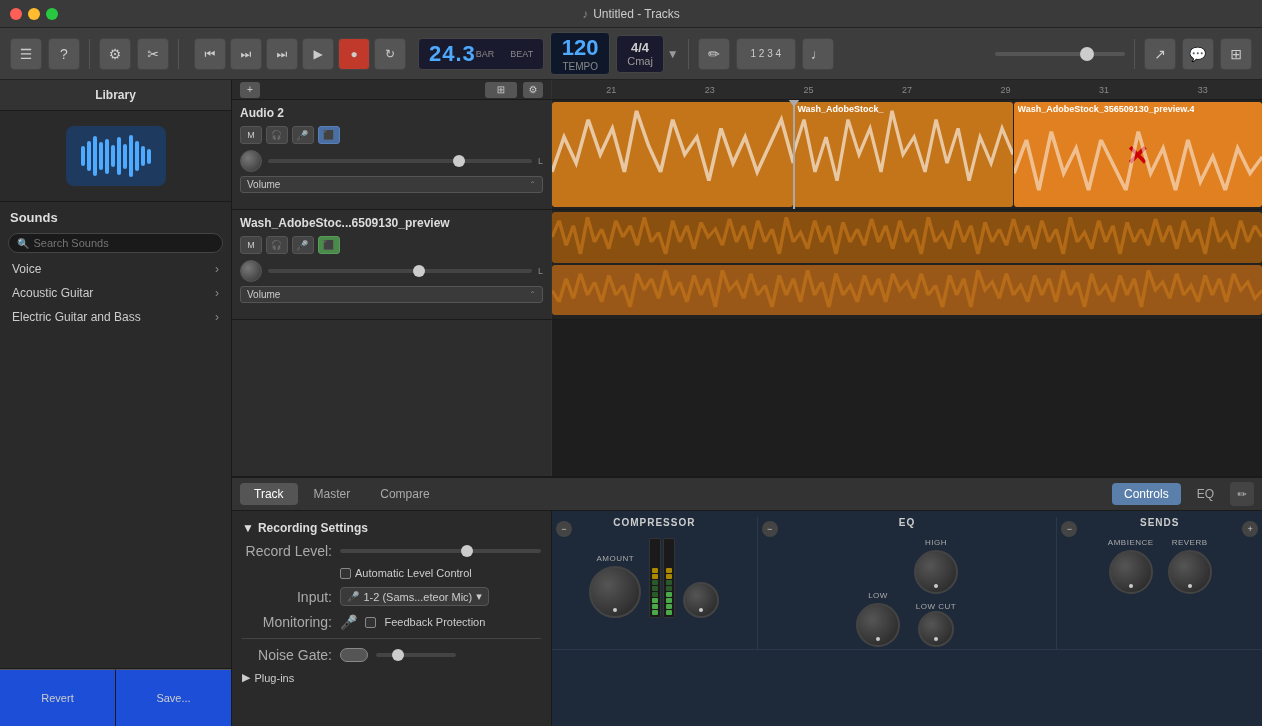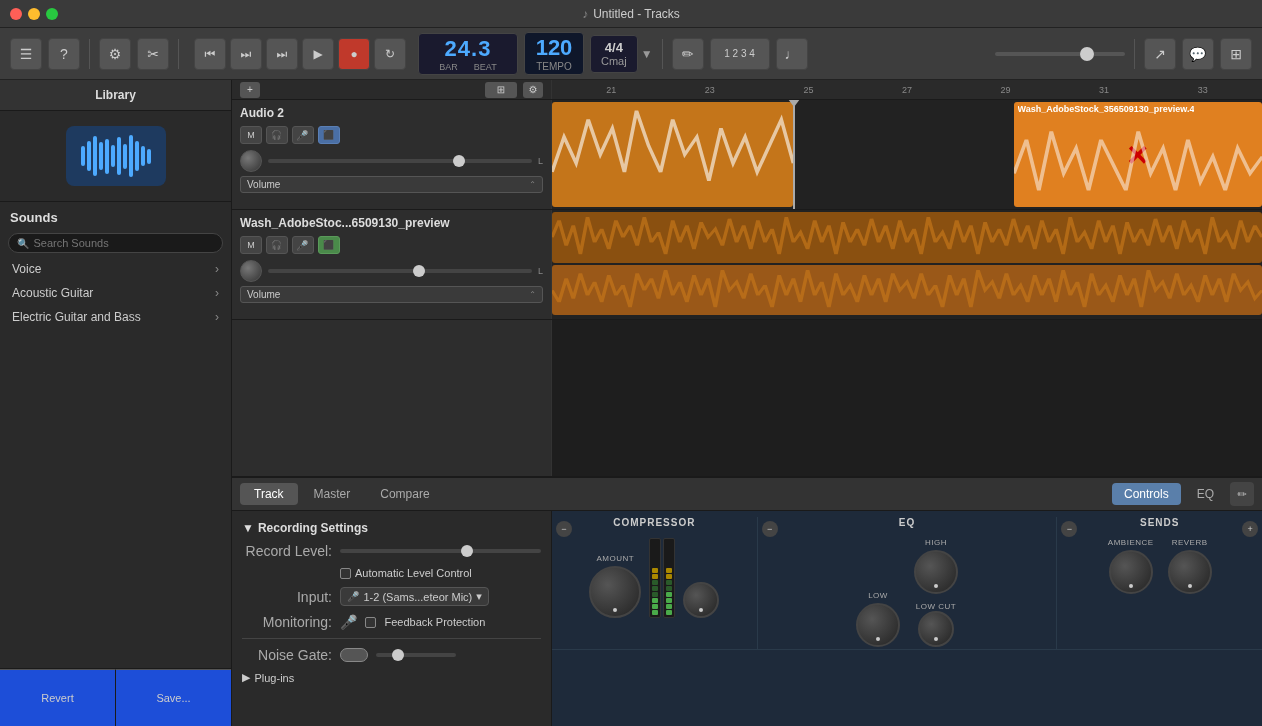--- a/index.html
+++ b/index.html
@@ -65,21 +65,21 @@
       border-radius: 4px;
       display: flex; align-items: center; justify-content: center;
       color: #ccc; cursor: pointer; font-size: 12px;
     }
     .record-btn { background: #c0392b !important; }
     .counter-display {
       background: #1a1a2e;
       border: 1px solid #444;
       border-radius: 4px;
       padding: 2px 10px;
-      display: flex; flex-direction: column; align-items: center;
+      display: flex; flex-direction: row; align-items: center;
       min-width: 100px;
     }
     .counter-big { font-size: 22px; color: #4daaff; font-weight: bold; letter-spacing: 1px; }
     .counter-labels { display: flex; gap: 16px; font-size: 9px; color: #888; }
     .tempo-display {
       background: #0f172a;
       border: 1px solid #444;
       border-radius: 4px;
       padding: 2px 8px;
       display: flex; flex-direction: column; align-items: center;
@@ -803,20 +803,26 @@
             <div class="playhead-line" style="left: 34%;">
               <div class="playhead-triangle"></div>
             </div>
 
             <div class="audio-clip clip-orange" style="left:0%; width:34%; top:2px; height:calc(100%-4px);">
               <svg width="100%" height="100%" viewBox="0 0 100 60" preserveAspectRatio="none" style="position:absolute;bottom:0;left:0;opacity:0.6;">
                 <polyline points="0,40 5,20 10,35 15,10 20,30 25,15 30,40 35,5 40,25 45,40 50,10 55,30 60,20 65,45 70,15 75,35 80,20 85,40 90,25 95,10 100,35" stroke="#fff" stroke-width="1.5" fill="none"></polyline>
               </svg>
             </div>
 
+            <div class="audio-clip" style="left:34%; width:31%; top:2px; height:calc(100%-4px); background:#c4751a;">
+              <div class="clip-title">Wash_AdobeStock_</div>
+              <svg width="100%" height="100%" viewBox="0 0 100 60" preserveAspectRatio="none" style="position:absolute;bottom:0;left:0;opacity:0.6;">
+                <polyline points="0,30 5,10 10,40 15,20 20,45 25,10 30,30 35,15 40,40 45,5 50,30 55,20 60,40 65,10 70,35 75,15 80,45 85,20 90,35 95,15 100,30" stroke="#fff" stroke-width="1.5" fill="none"></polyline>
+              </svg>
+            </div>
 
             <div class="audio-clip" style="left:65%; width:35%; top:2px; height:calc(100%-4px); background:#e08020;">
               <div class="clip-title">Wash_AdobeStock_356509130_preview.4</div>
               <div class="clip-x">✕</div>
               <svg width="100%" height="80%" viewBox="0 0 100 50" preserveAspectRatio="none" style="position:absolute;bottom:0;left:0;opacity:0.5;">
                 <polyline points="0,30 5,10 10,40 15,5 20,30 25,15 30,40 35,10 40,25 45,40 50,5 55,30 60,15 65,40 70,10 75,35 80,20 85,40 90,15 95,30 100,20" stroke="#fff" stroke-width="1.5" fill="none"></polyline>
               </svg>
             </div>
           </div>
         </div>

